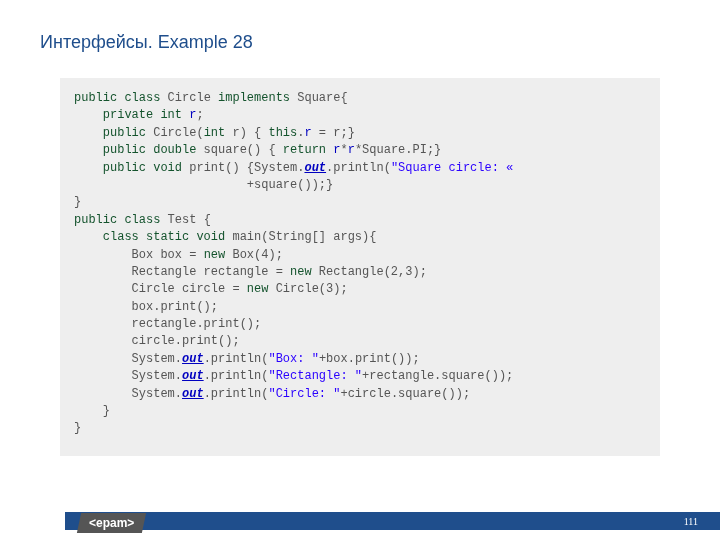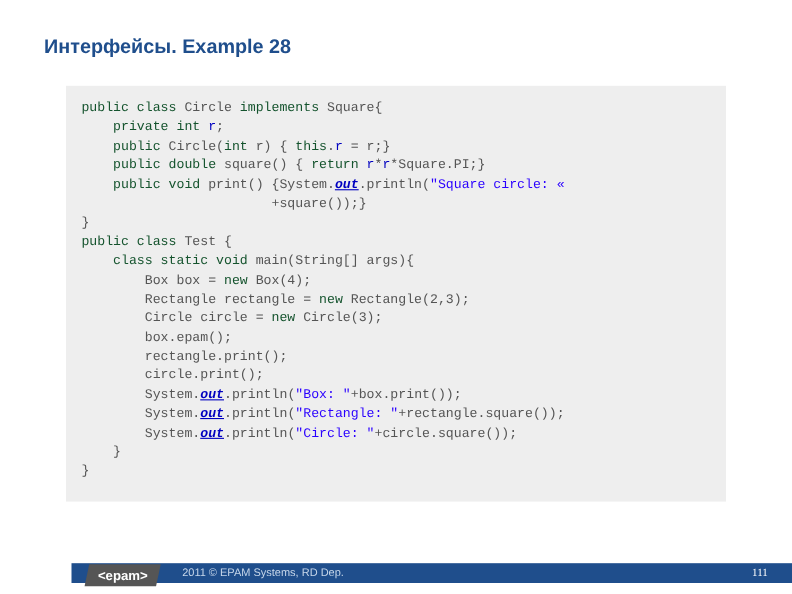--- a/index.html
+++ b/index.html
@@ -10,21 +10,21 @@
     font-family: Tahoma, Verdana, sans-serif;
     position: relative;
     overflow: hidden;
   }
   .slide { width: 100%; height: 100%; position: relative; }
   h1.title {
     position: absolute;
     left: 40px;
     top: 32px;
     font-size: 18px;
-    font-weight: bold;
+    font-weight: normal;
     color: #1f4e8c;
     text-align: right;
   }
   .code-block {
     position: absolute;
     left: 60px;
     top: 78px;
     width: 600px;
     background: #eeeeee;
     padding: 12px 14px 18px 14px;
@@ -93,29 +93,28 @@
 <span class="kw">    public</span><span> Circle(</span><span class="kw">int</span><span> r) { </span><span class="kw">this</span><span>.</span><span class="fld">r</span><span> = r;}</span>
 <span class="kw">    public double</span><span> square() { </span><span class="kw">return</span><span> </span><span class="fld">r</span><span>*</span><span class="fld">r</span><span>*Square.PI;}</span>
 <span class="kw">    public void</span><span> print() {System.</span><span class="it">out</span><span>.println(</span><span class="str">"Square circle: «</span>
 <span>                        +square());}</span>
 <span>}</span>
 <span class="kw">public class</span><span> Test {</span>
 <span class="kw">    class static void</span><span> main(String[] args){</span>
 <span>        Box box = </span><span class="kw">new</span><span> Box(4);</span>
 <span>        Rectangle rectangle = </span><span class="kw">new</span><span> Rectangle(2,3);</span>
 <span>        Circle circle = </span><span class="kw">new</span><span> Circle(3);</span>
-<span>        box.epam();</span>
+<span>        box.print();</span>
 <span>        rectangle.print();</span>
 <span>        circle.print();</span>
 <span>        System.</span><span class="it">out</span><span>.println(</span><span class="str">"Box: "</span><span>+box.print());</span>
 <span>        System.</span><span class="it">out</span><span>.println(</span><span class="str">"Rectangle: "</span><span>+rectangle.square());</span>
 <span>        System.</span><span class="it">out</span><span>.println(</span><span class="str">"Circle: "</span><span>+circle.square());</span>
 <span>    }</span>
 <span>}</span></div>
 
   <div class="footer">
     <div class="footer-bar"></div>
     <div class="logo"><span>&lt;epam&gt;</span></div>
-    <div class="footer-text">2011 © EPAM Systems, RD Dep.</div>
     <div class="page-num">111</div>
   </div>
 
 </div>
 
 </body></html>

